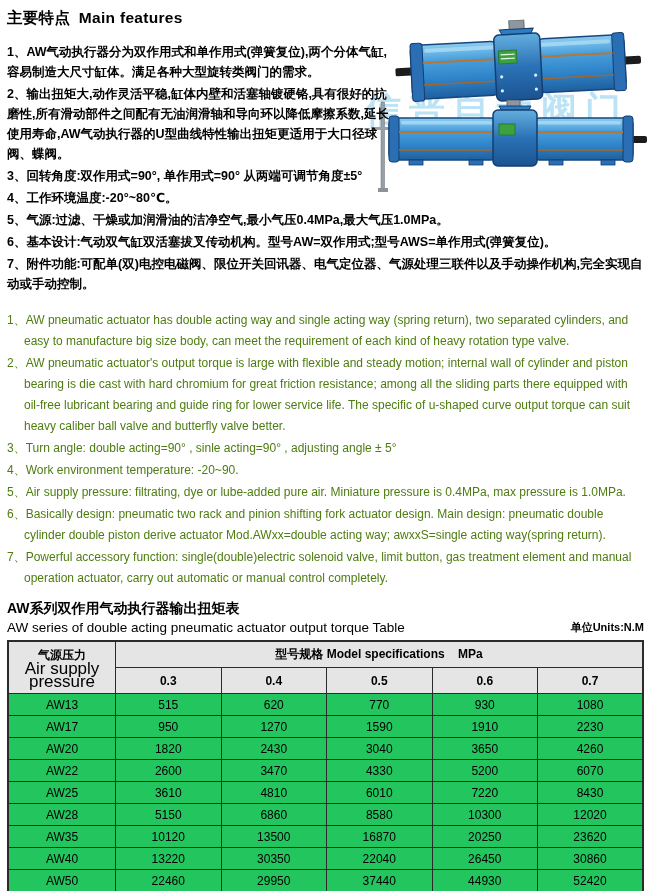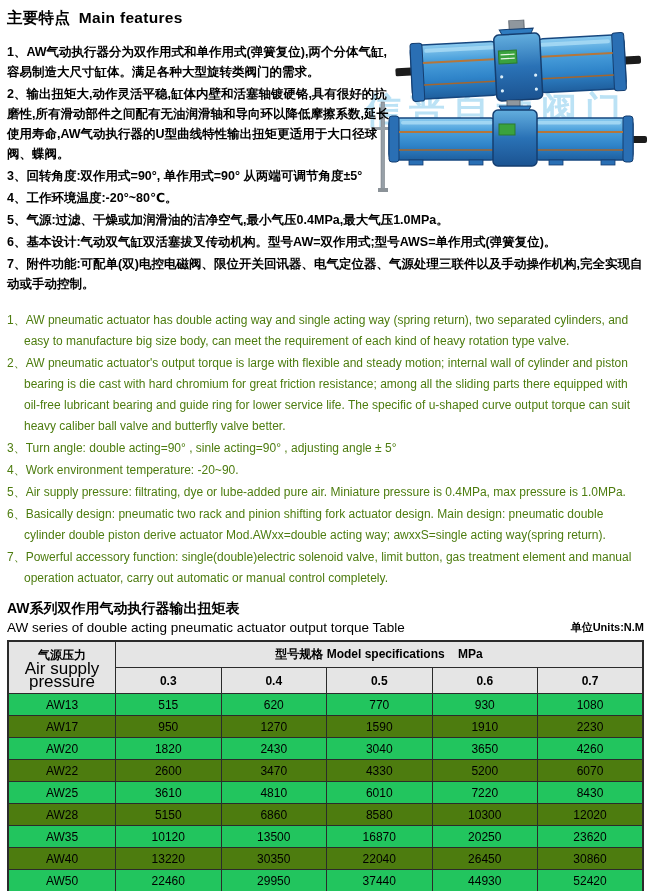--- a/index.html
+++ b/index.html
@@ -41,21 +41,21 @@
     font-size:12px;border:2px solid #2b2b2b;
   }
   table.torque th,table.torque td{border:1px solid #2b2b2b;text-align:center;padding:0;vertical-align:middle;}
   table.torque thead th{background:#e5e5e5;height:25px;}
   th.left-head{width:106px;}
   .left-head .zh{font-weight:bold;font-size:12px;line-height:14px;}
   .left-head .en{font-weight:normal;font-size:17px;line-height:13px;}
   th.group-head{font-weight:bold;font-size:12px;white-space:pre;}
   th.pressure-cell{font-weight:bold;}
   table.torque tbody td{height:21px;background:#22c55e;font-weight:normal;}
-  table.torque tbody tr.alt td{background:#4d7c0f;}
+  table.torque tbody tr.alt td{background:#22c55e;}
 </style>
 </head>
 <body>
 
 <div class="page">
 
   <h1 class="section-title">
     <span class="zh">主要特点</span>
     <span class="en">Main features</span>
   </h1>

